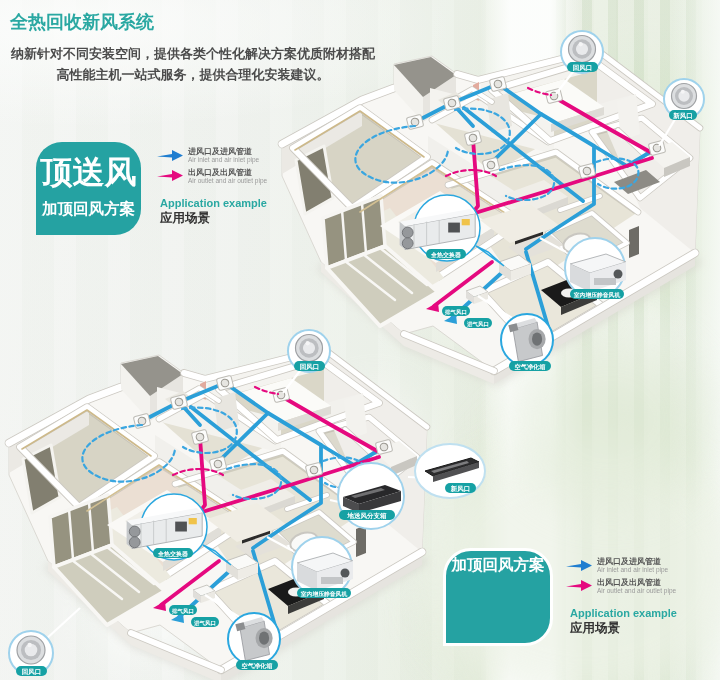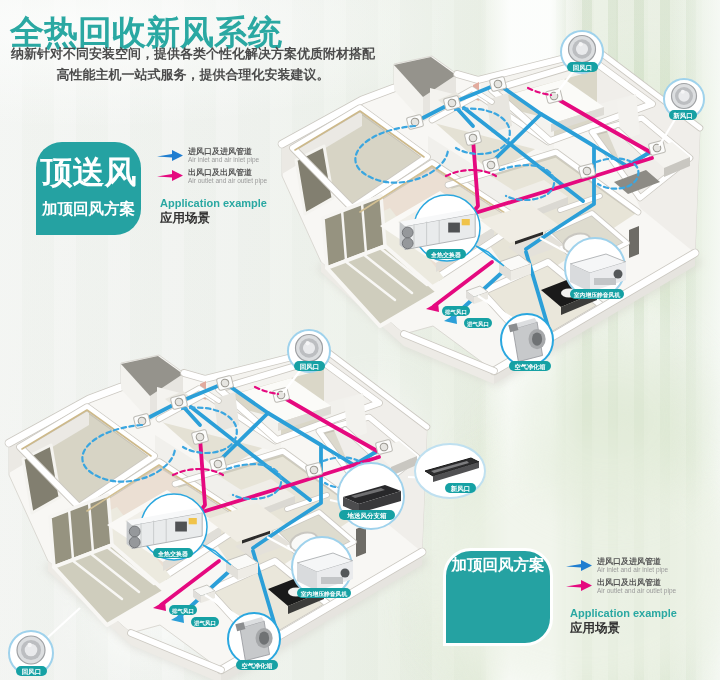--- a/index.html
+++ b/index.html
@@ -535,21 +535,21 @@
         <circle cx="29.6" cy="645.1" r="2.24" fill="#f5f5f6"></circle>
       </g>
 
 <g>
         <rect x="16" y="666" width="31" height="10" rx="5" fill="#16a1a4"></rect>
         <text x="31.5" y="673.6" font-size="6.5" fill="#fff" text-anchor="middle" font-weight="bold">回风口</text>
       </g>
 </g>
 </svg>
 
-<div style="position:absolute;left:10px;top:10px;font-size:34px;font-weight:bold;color:#2aa8a2;">全热回收新风系统</div>
+<div style="position:absolute;left:10px;top:10px;font-size:18px;font-weight:bold;color:#2aa8a2;">全热回收新风系统</div>
 
 <div style="position:absolute;left:11px;top:43px;font-size:13px;line-height:21px;color:#4b4b4b;font-weight:bold;text-align:center;">纳新针对不同安装空间，提供各类个性化解决方案优质附材搭配<br>高性能主机一站式服务，提供合理化安装建议。</div>
 
 <div style="position:absolute;left:36px;top:142px;width:105px;height:93px;background:#25a2a2;border-radius:26px 26px 26px 0;color:#fff;text-align:center;">
  <div style="font-size:32px;font-weight:bold;margin-top:9px;">顶送风</div>
  <div style="font-size:15.5px;font-weight:bold;margin-top:4px;">加顶回风方案</div>
 </div>
 
 <svg width="34" height="46" style="position:absolute;left:155px;top:148px;">
 <g transform="translate(2,2)">

